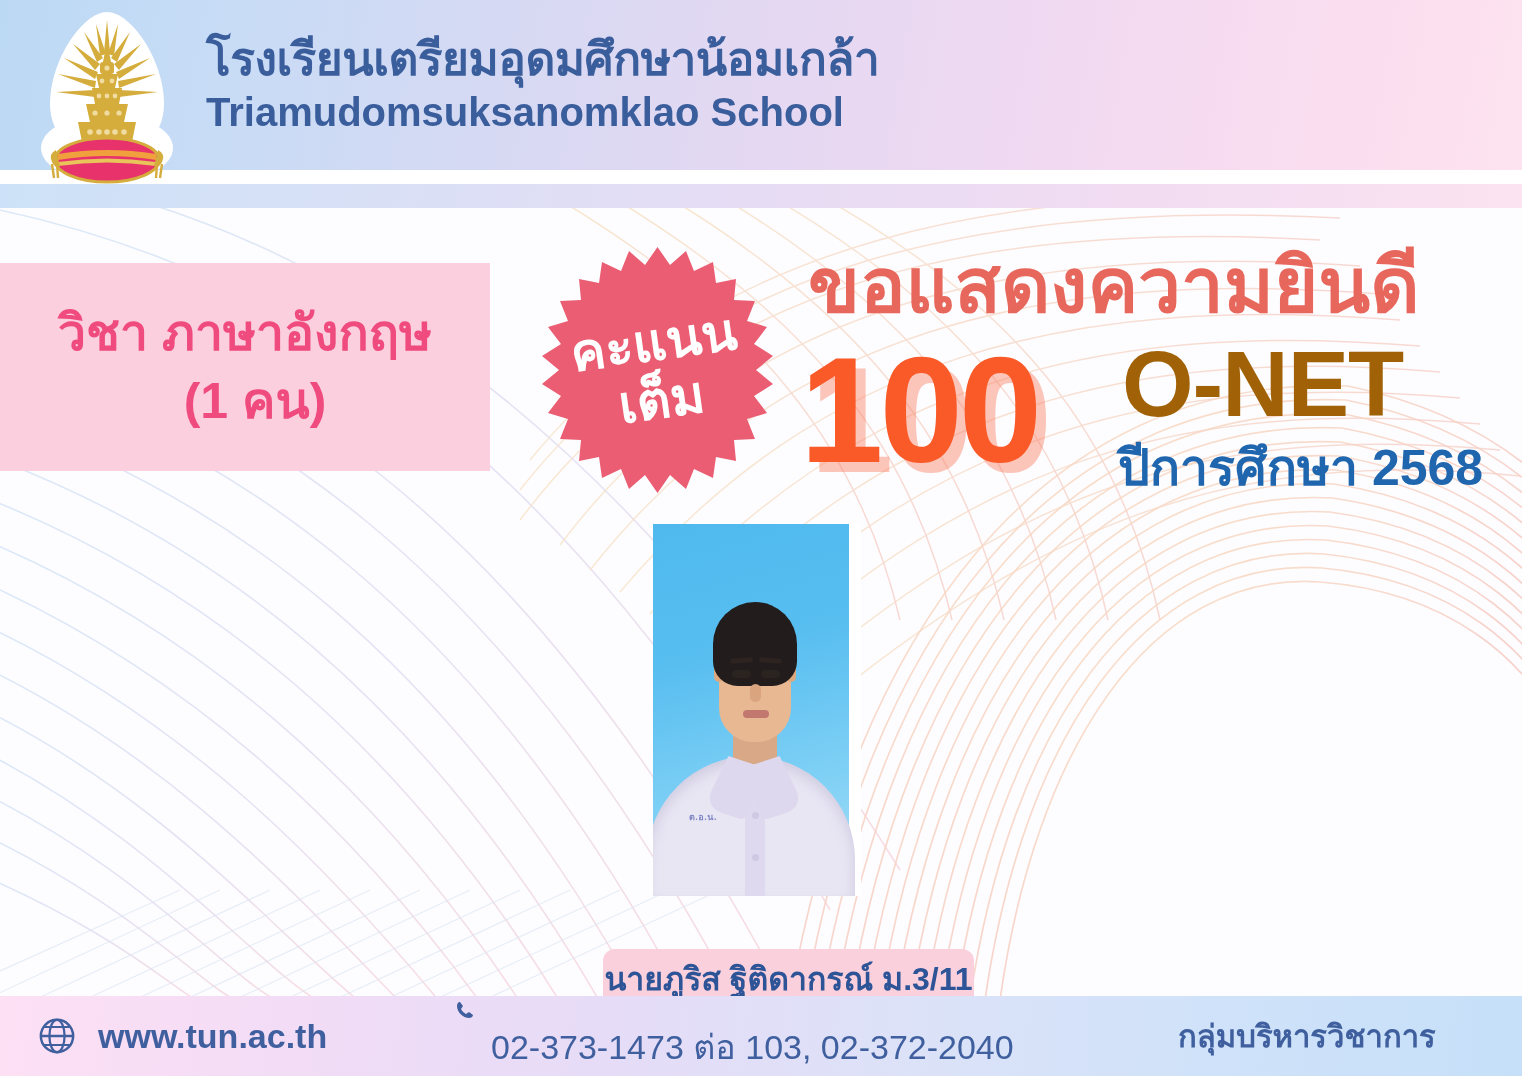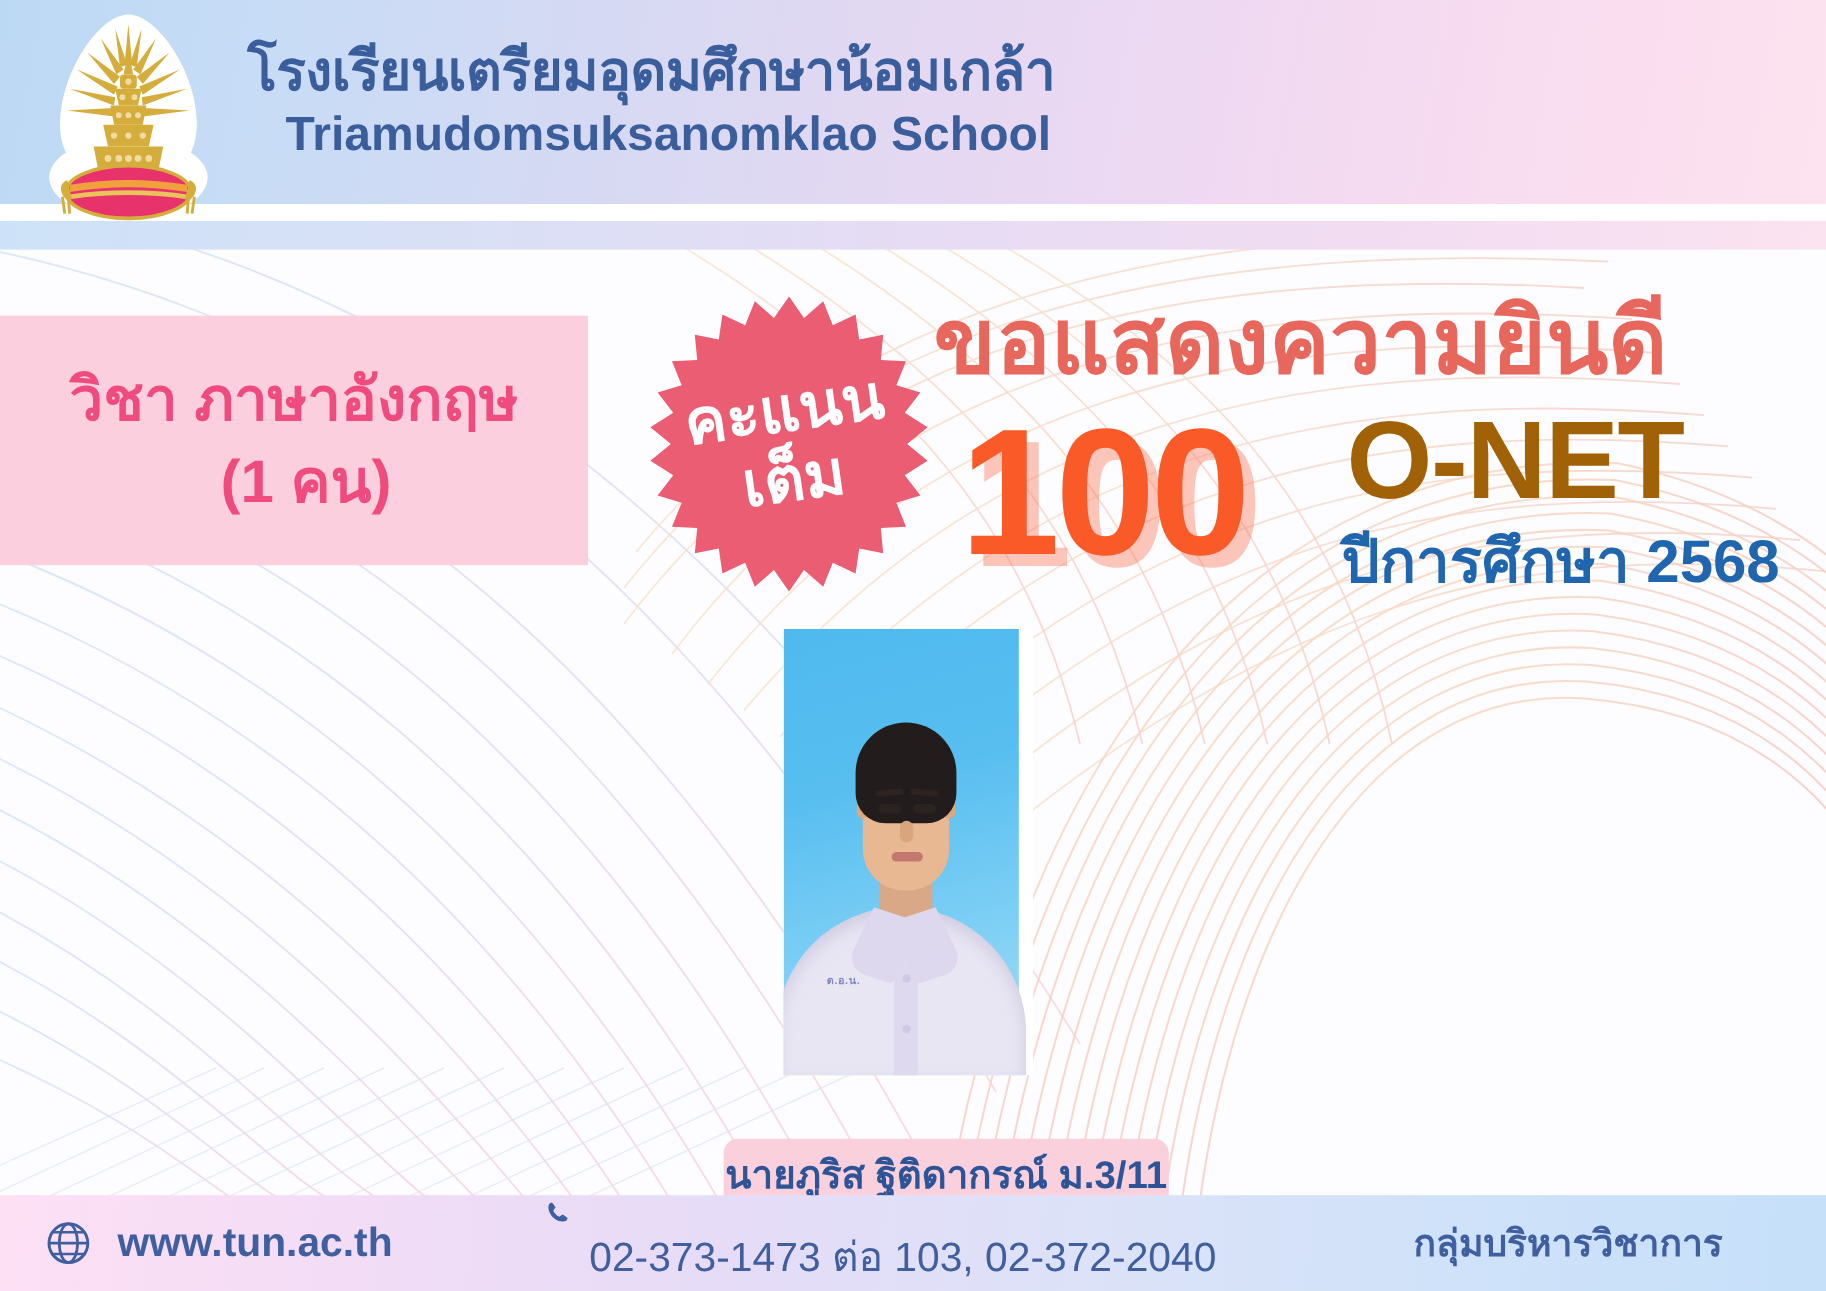--- a/index.html
+++ b/index.html
@@ -45,21 +45,20 @@
   }
   .school-th {
     font-size:46px; font-weight:bold; color:#3a5d9c;
     letter-spacing:-0.5px; line-height:1.1;
     white-space:nowrap;
   }
   .school-en {
     font-size:40px; font-weight:bold; color:#3a5d9c;
     letter-spacing:0px; line-height:1.18; margin-top:4px;
     white-space:nowrap;
-    margin-left:32px;
   }
 
   
   .bg-layer { position:absolute; left:0; top:190px; width:1522px; height:810px; z-index:1; }
 
   
   .subject-box {
     position:absolute; left:0; top:263px; width:490px; height:208px;
     background:#fccfdf;
     z-index:5;
@@ -91,21 +90,21 @@
     font-size:52px; font-weight:bold; color:#ffffff;
     line-height:1.0; white-space:nowrap;
   }
   .badge-t2 {
     font-size:52px; font-weight:bold; color:#ffffff;
     line-height:1.0; margin-top:6px; white-space:nowrap;
   }
 
   
   .congrats {
-    position:absolute; left:778px; top:248px;
+    position:absolute; left:808px; top:248px;
     font-size:76px; font-weight:bold; color:#e8675c;
     line-height:1.0; white-space:nowrap; z-index:6;
   }
   .score-100 {
     position:absolute; left:800px; top:335px;
     font-size:150px; font-weight:bold; color:#fa5a28;
     line-height:1.0; white-space:nowrap; z-index:6;
     text-shadow:10px 10px 0 rgba(250,120,90,0.42);
     letter-spacing:-4px;
   }

